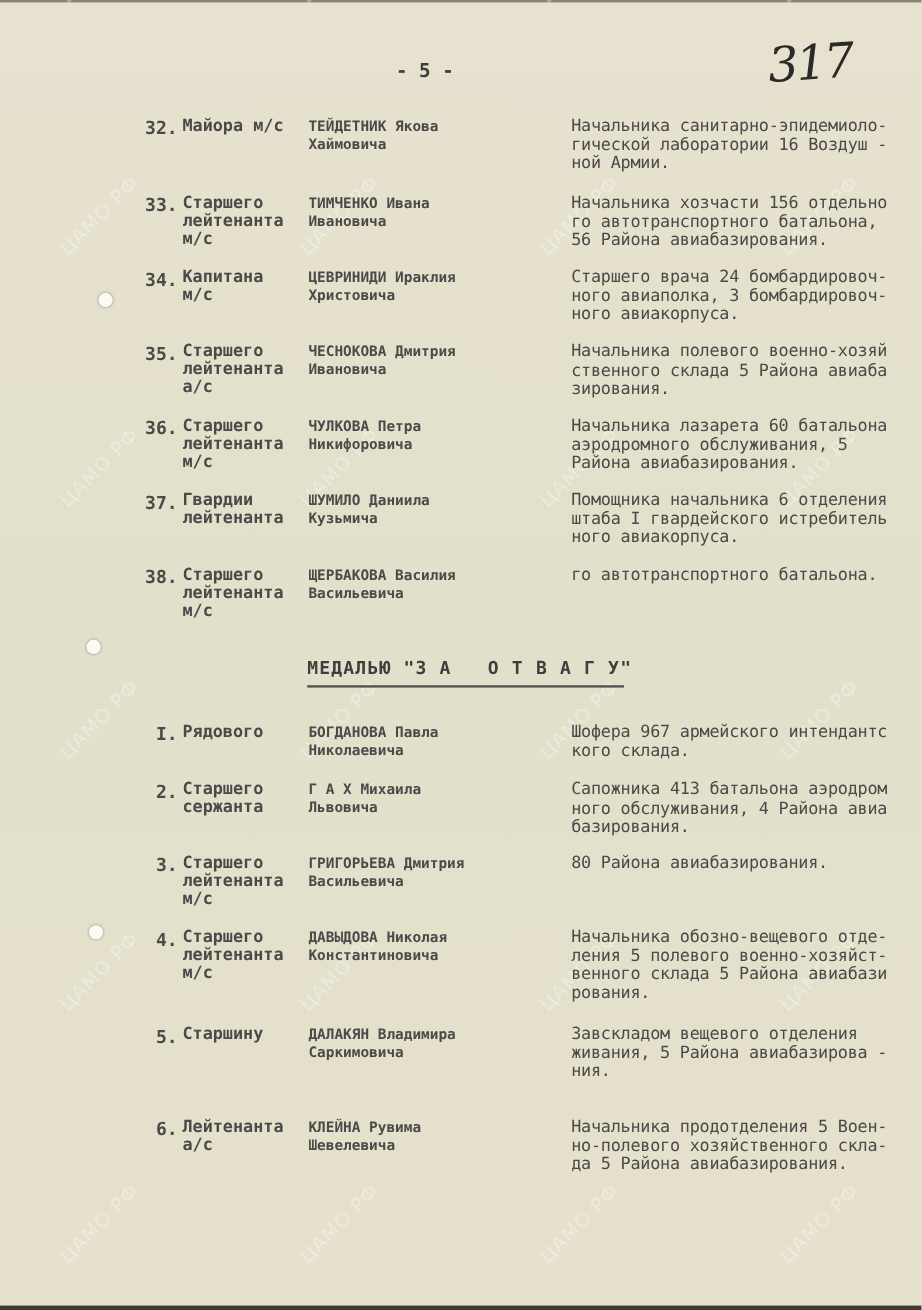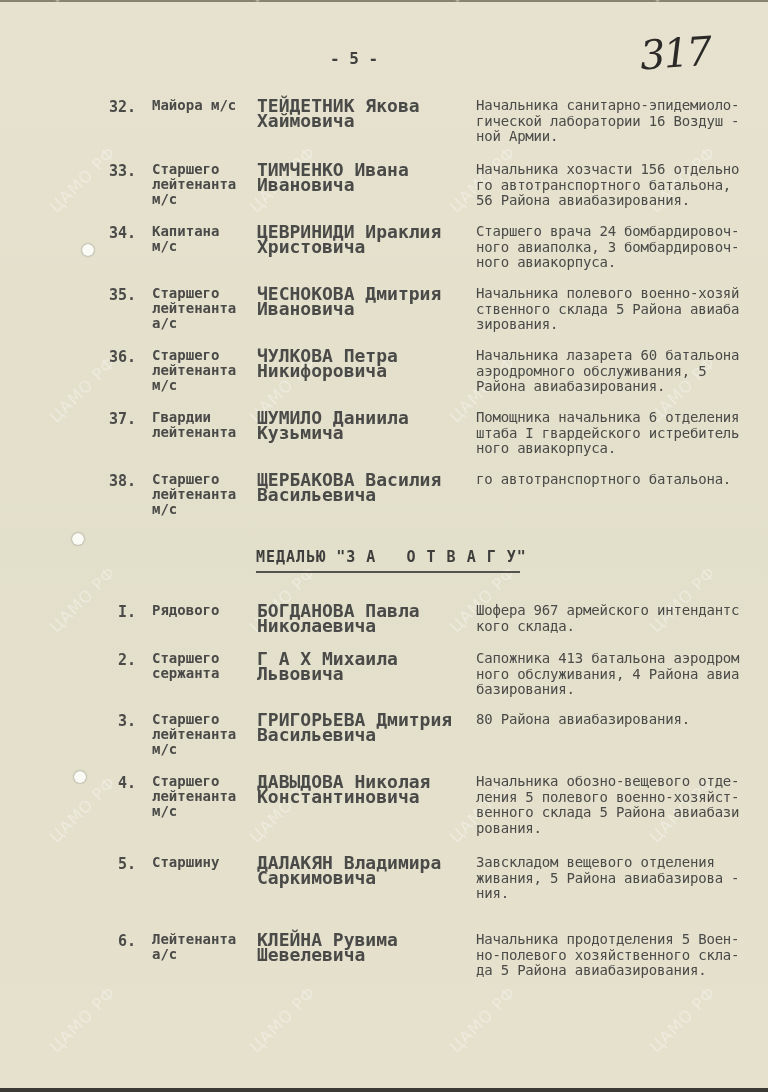--- a/index.html
+++ b/index.html
@@ -21,23 +21,23 @@
       color: rgba(255,255,255,0.35); transform: rotate(-45deg); letter-spacing: 1px; white-space: nowrap;
     }
     .page-number {
       position: absolute; left: 330px; top: 49px; font-size: 16px; font-weight: bold; color: #3e3e3c;
     }
     .archive-number {
       position: absolute; left: 640px; top: 30px; font-family: "DejaVu Serif", serif; font-style: italic;
       font-size: 40px; color: #2c2a28; transform: rotate(-4deg); letter-spacing: -2px;
     }
     .entry { position: absolute; left: 0; width: 768px; }
-    .num { position: absolute; left: 100px; width: 36px; text-align: right; font-size: 15px; font-weight: bold; }
+    .num { position: absolute; left: 112px; width: 36px; text-align: right; font-size: 15px; font-weight: bold; }
     .rank { position: absolute; left: 152px; width: 118px; font-size: 14px; line-height: 15px; font-weight: bold; }
-    .name { position: absolute; left: 257px; width: 180px; font-size: 18px; line-height: 15px; font-weight: bold; }
+    .name { position: absolute; left: 257px; width: 180px; font-size: 12px; line-height: 15px; font-weight: bold; }
     .post { position: absolute; left: 460px; width: 310px; font-size: 14px; line-height: 15.5px; font-weight: normal; letter-spacing: -0.2px; margin-left: 16px; }
     .line { display: block; white-space: nowrap; }
     .section-title {
       position: absolute; left: 256px; top: 548px; font-size: 15px; font-weight: bold; color: #3e3e3c;
       letter-spacing: 1px; white-space: pre;
     }
     .section-underline { position: absolute; left: 256px; top: 571px; width: 264px; height: 2px; background: #55534e; }
     .hole { position: absolute; width: 12px; height: 12px; background: #fbfbf5; border-radius: 50%; box-shadow: 0 0 2px #777; }
   </style>
 </head>

